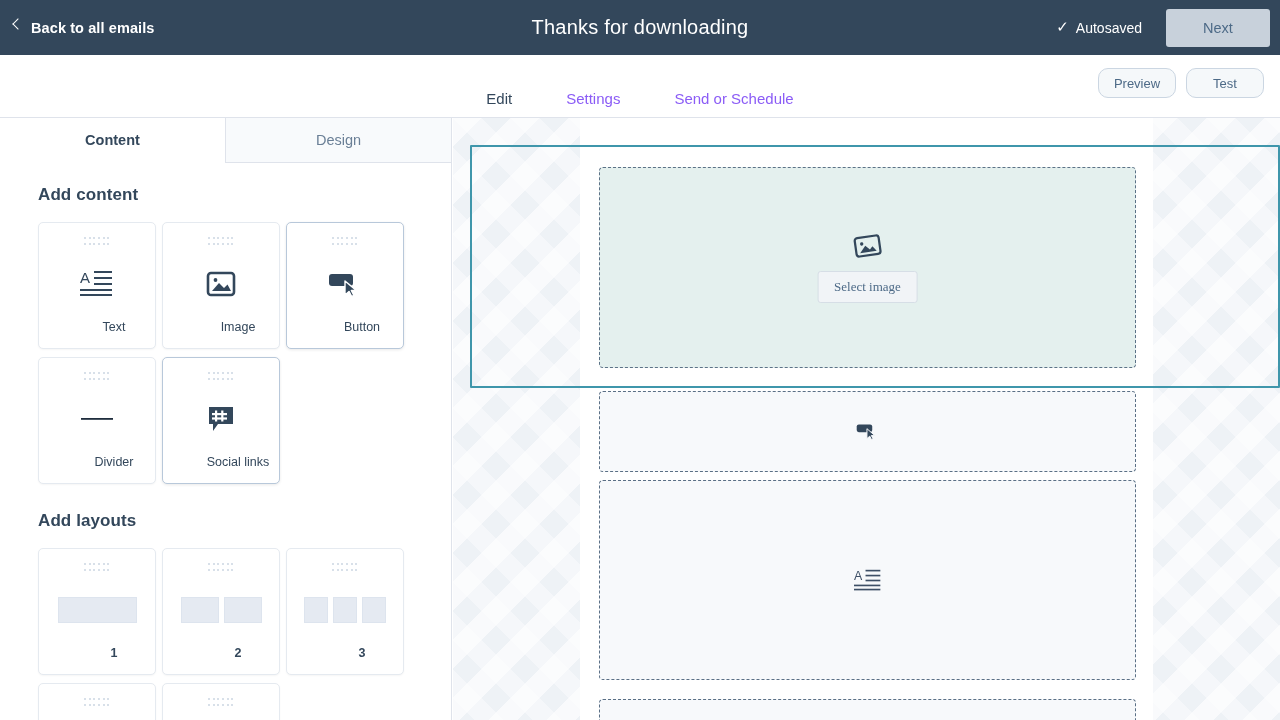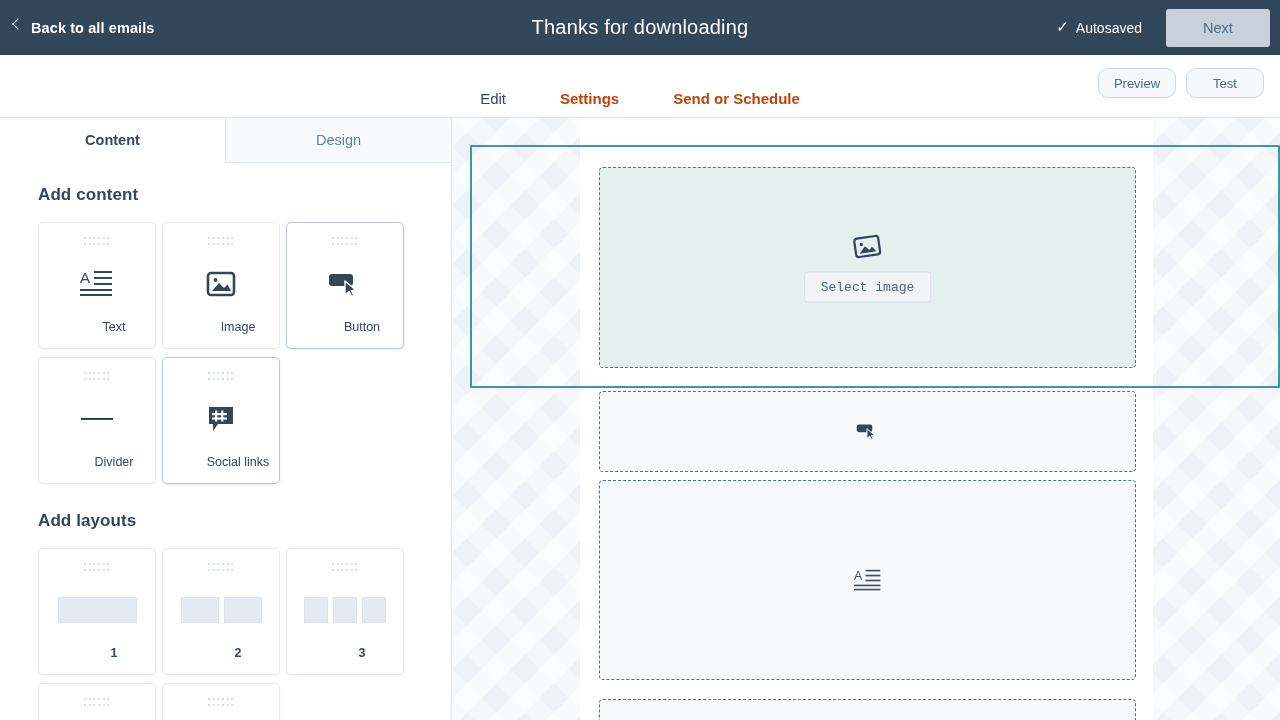--- a/index.html
+++ b/index.html
@@ -54,22 +54,22 @@
     position: absolute; top: 55px; left: 0;
     width: 1280px; height: 63px;
     background: #ffffff; border-bottom: 1px solid #dfe3eb;
   }
   .tabs {
     position: absolute; left: 0; width: 1280px; height: 63px;
     display: flex; justify-content: center; align-items: flex-start;
     gap: 38px; padding-top: 35px;
   }
   .tab {
-    font-size: 15px; color: #c2410c; cursor: pointer;
-    padding: 0 8px 18px 8px; position: relative; font-weight: 700;
+    font-size: 15px; color: #8b5cf6; cursor: pointer;
+    padding: 0 8px 18px 8px; position: relative; font-weight: 400;
   }
   .tab.active { color: #33475b; font-weight: 500; }
   .tab.active::after {
     content: ""; position: absolute; left: 0; right: 0; bottom: 0;
     height: 4px; background: #425b76; border-radius: 2px 2px 0 0;
   }
   .tabbar-right {
     position: absolute; right: 16px; top: 13px;
     display: flex; gap: 10px;
   }
@@ -169,21 +169,21 @@
   .module.text-mod  { top: 362px; height: 200px; }
   .module.next-mod  { top: 581px; height: 60px; }
 
   .img-placeholder {
     display: flex; flex-direction: column; align-items: center; gap: 12px;
     position: absolute; left: 50%; top: 50%; transform: translate(-50%,-50%);
   }
   .select-image-btn {
     background: #f1f4f7; border: 1px solid #d6dee6; border-radius: 3px;
     font-size: 13px; color: #4d6a87; padding: 7px 16px;
-    font-family: Liberation Mono, monospace; cursor: pointer;
+    font-family: Liberation Serif, serif; cursor: pointer;
   }
 
   
   .ico { display: block; }
 </style>
 </head>
 <body>
 
 <div class="topbar">
   <div class="back-link">

